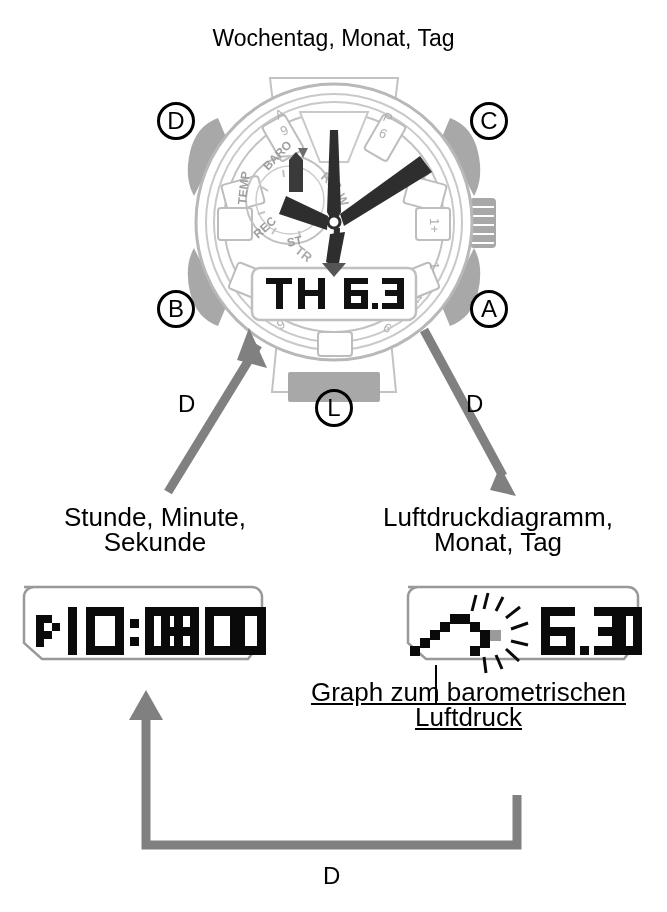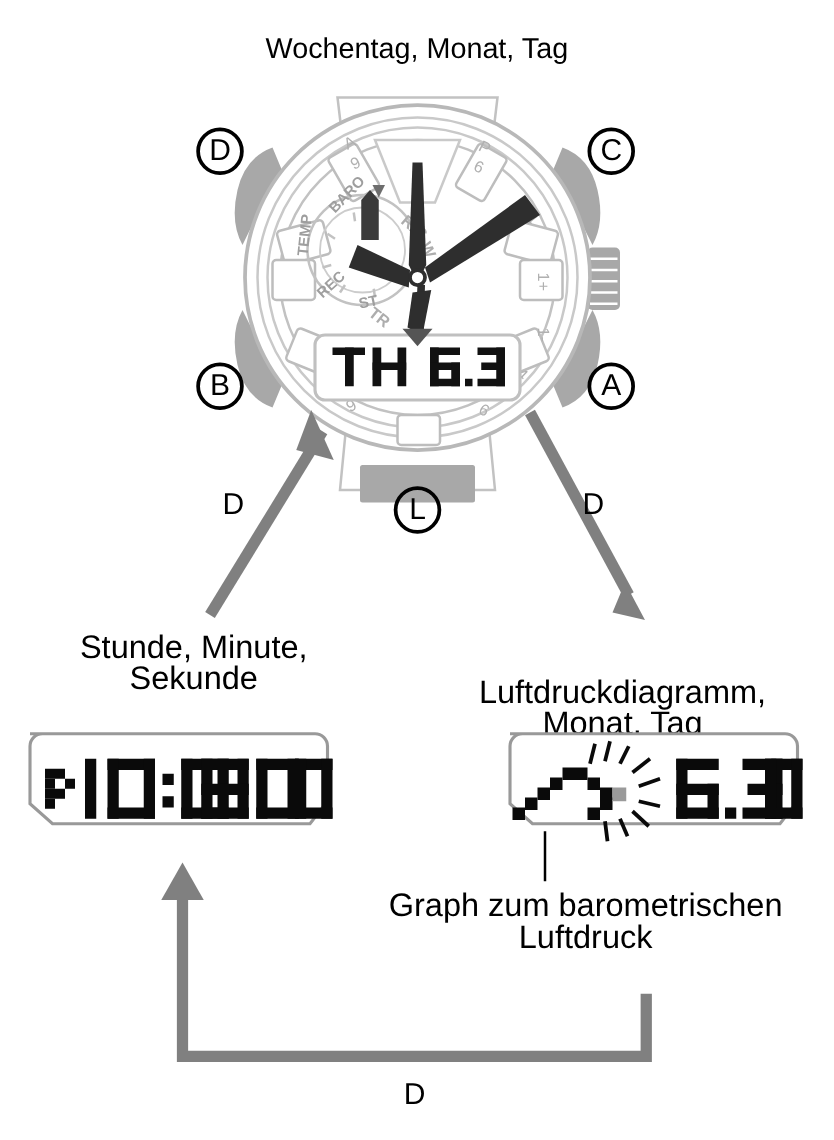--- a/index.html
+++ b/index.html
@@ -3,22 +3,22 @@
 <meta charset="utf-8">
 <style>
   html,body{margin:0;padding:0;background:#fff;}
   body{width:667px;height:912px;position:relative;overflow:hidden;
        font-family:"Liberation Sans",sans-serif;color:#000;}
   .stage{position:absolute;inset:0;}
   .lbl{position:absolute;text-align:center;font-size:26px;line-height:25px;
        font-weight:400;color:#000;white-space:pre-line;}
   #title{left:0;width:667px;top:26px;font-size:23px;}
   #lbl-left{left:10px;width:290px;top:505px;}
-  #lbl-right{left:348px;width:300px;top:505px;margin-top:36px;}
-  #lbl-graph{left:270px;width:397px;top:712px;}
+  #lbl-right{left:348px;width:300px;top:505px;}
+  #lbl-graph{left:270px;width:397px;top:680px;text-decoration:underline;}
   .btn-circle{position:absolute;width:38px;height:38px;border:3.5px solid #000;
        border-radius:50%;display:flex;align-items:center;justify-content:center;
        font-size:24px;font-weight:400;box-sizing:border-box;background:transparent;}
   .dlabel{position:absolute;font-size:24px;color:#000;}
   svg{position:absolute;left:0;top:0;overflow:visible;}
 </style>
 </head>
 <body>
 
 <div class="stage">

